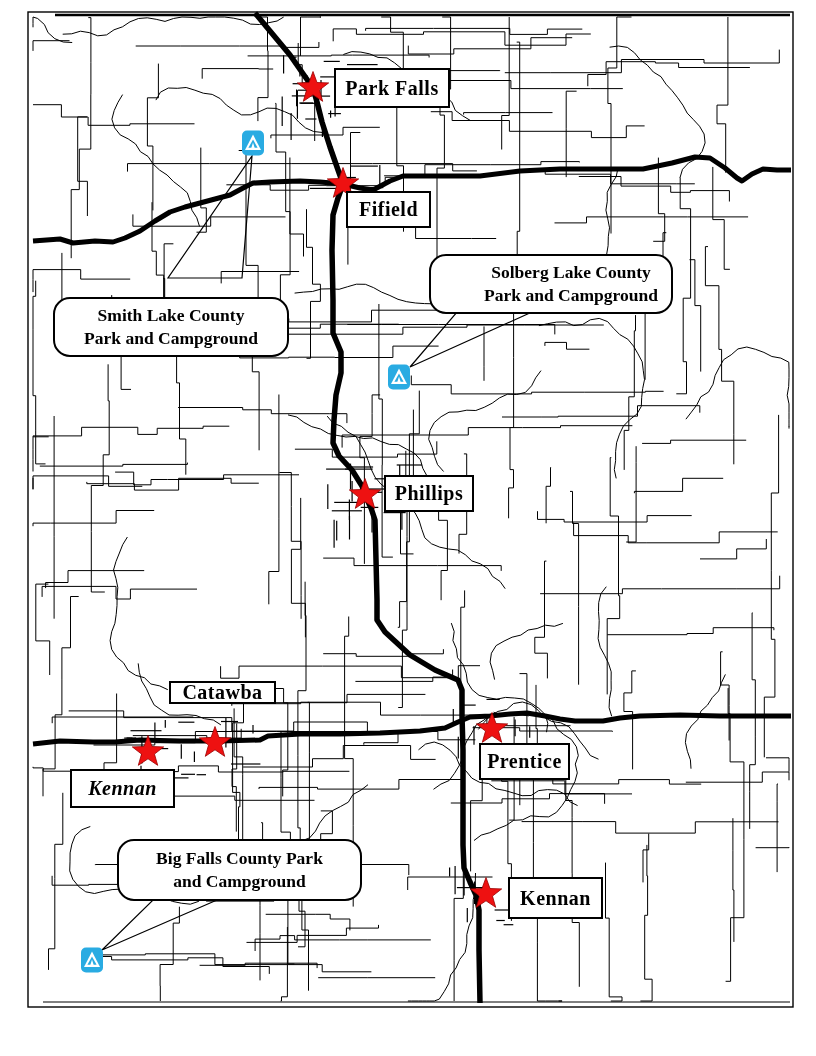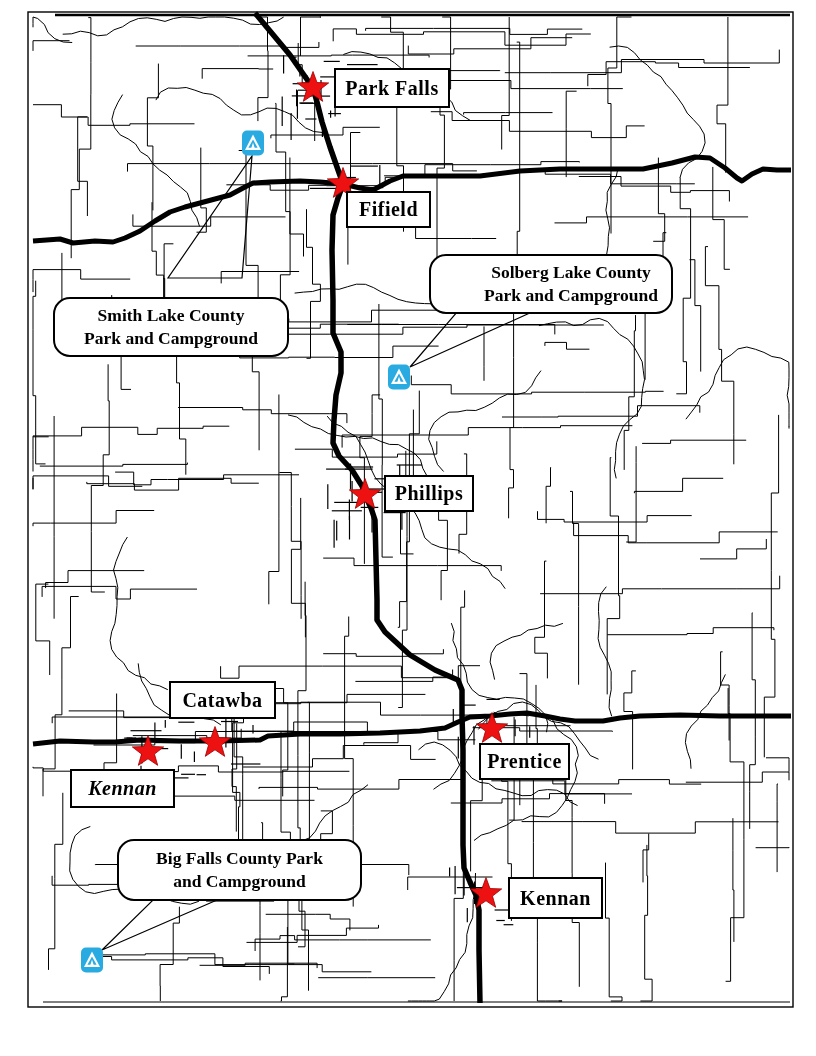--- a/index.html
+++ b/index.html
@@ -387,21 +387,21 @@
   <div id="labels">
       <div class="town-label" style="left: 334px; top: 68px; width: 116px; height: 40px;">
         <span>Park Falls</span>
       </div>
       <div class="town-label" style="left: 346px; top: 191px; width: 85px; height: 37px;">
         <span>Fifield</span>
       </div>
       <div class="town-label" style="left: 384px; top: 475px; width: 90px; height: 37px; text-align: center;">
         <span>Phillips</span>
       </div>
-      <div class="town-label" style="left: 169px; top: 681px; width: 107px; height: 38px;">
+      <div class="town-label" style="left: 169px; top: 681px; width: 107px; height: 23px;">
         <span>Catawba</span>
       </div>
       <div class="town-label" style="left: 70px; top: 769px; width: 105px; height: 39px; font-style: italic;">
         <span>Kennan</span>
       </div>
       <div class="town-label" style="left: 479px; top: 743px; width: 91px; height: 37px;">
         <span>Prentice</span>
       </div>
       <div class="town-label" style="left: 508px; top: 877px; width: 95px; height: 42px;">
         <span>Kennan</span>

